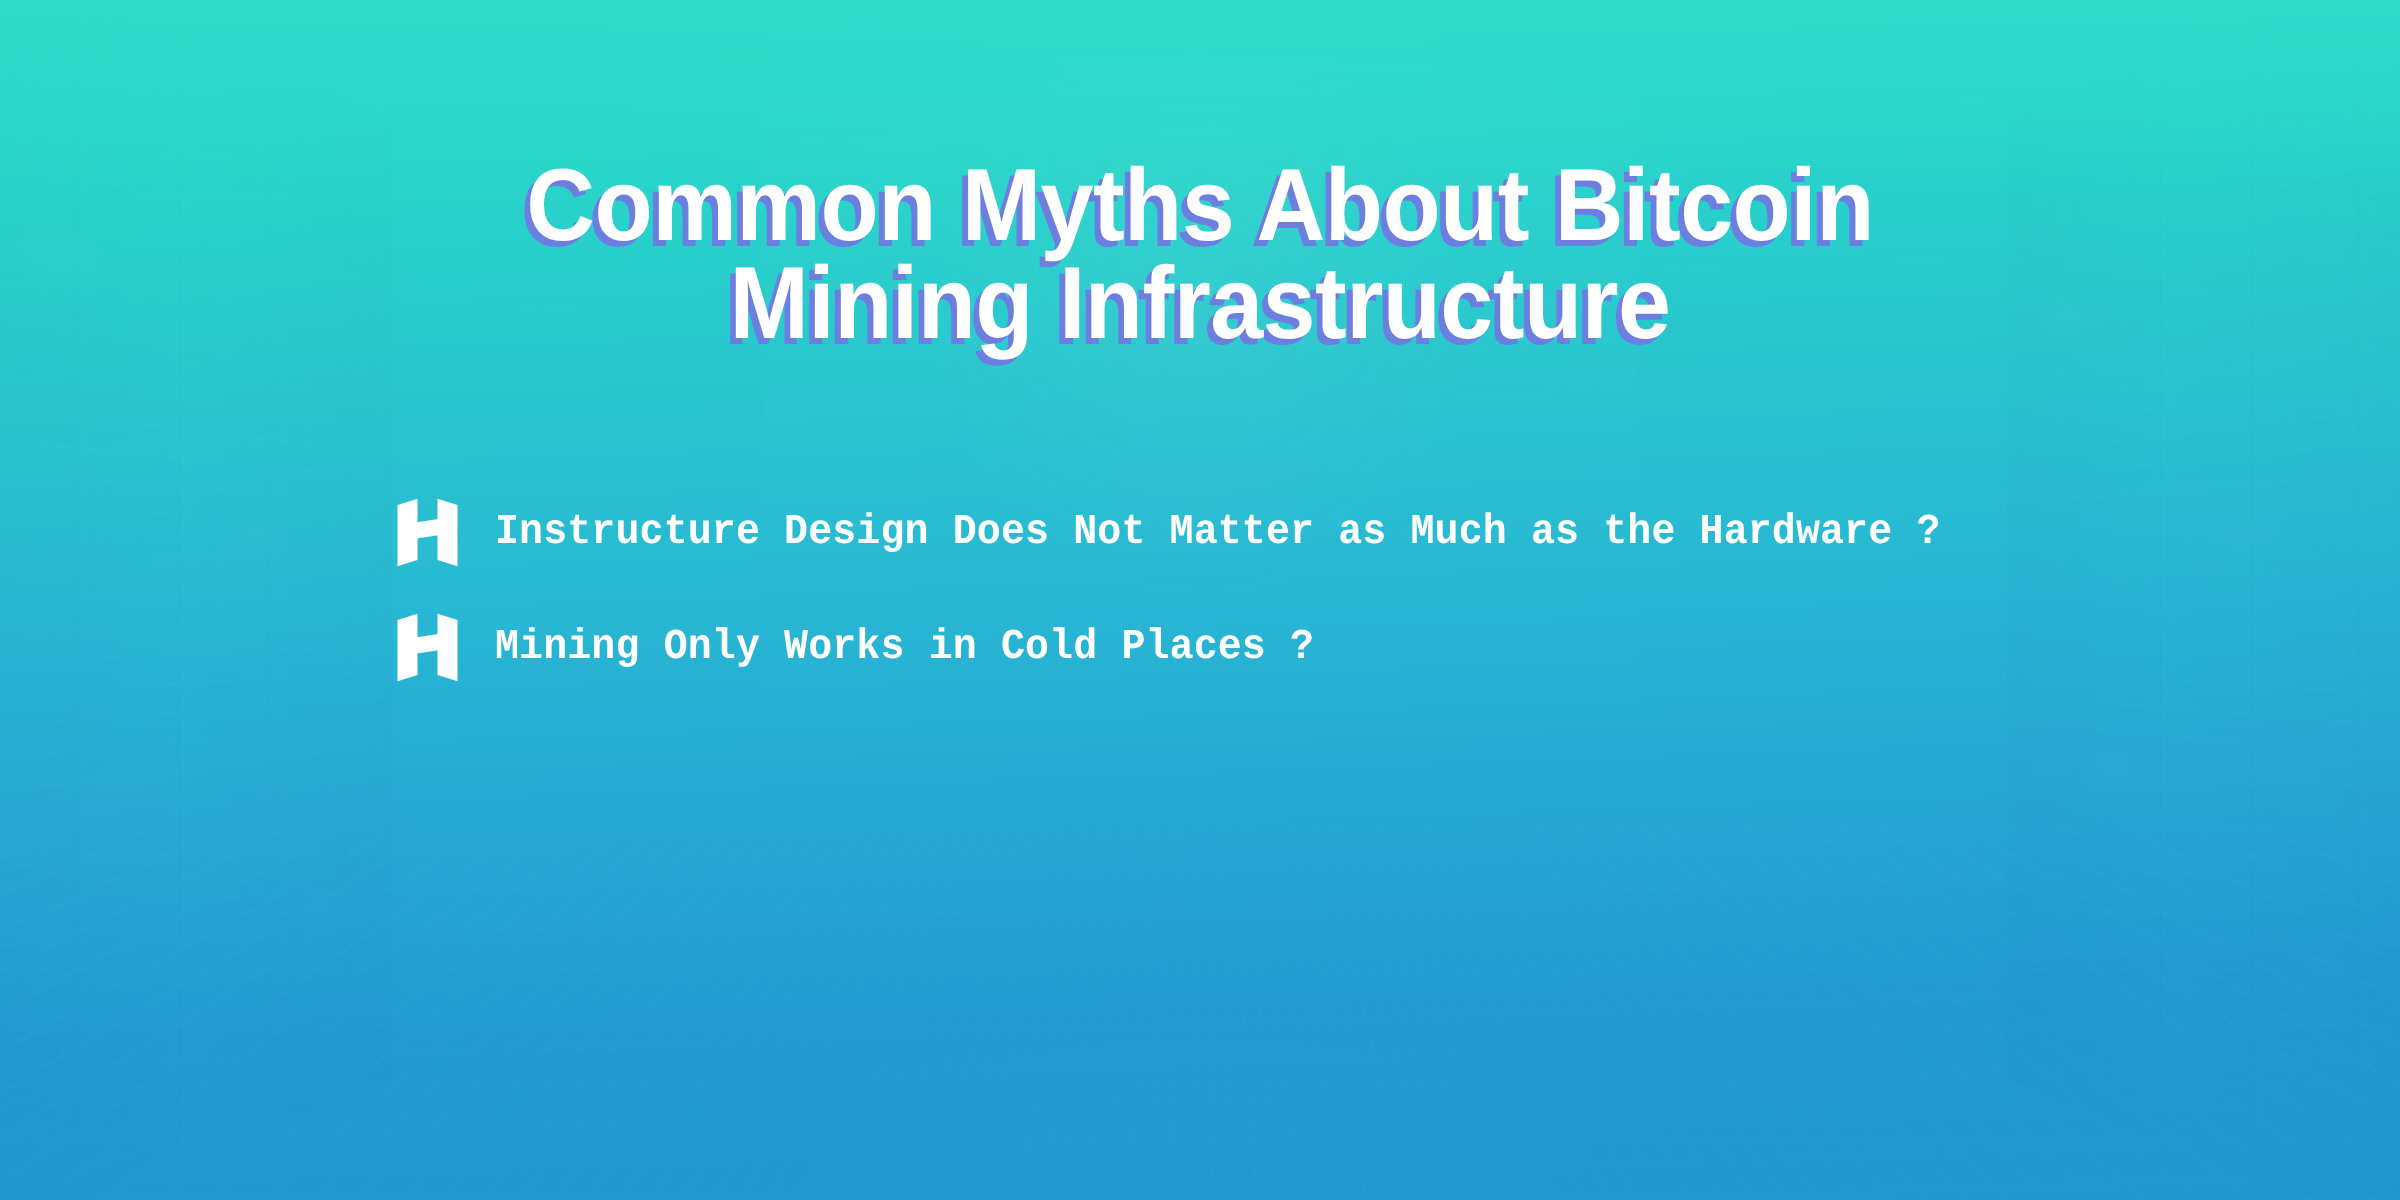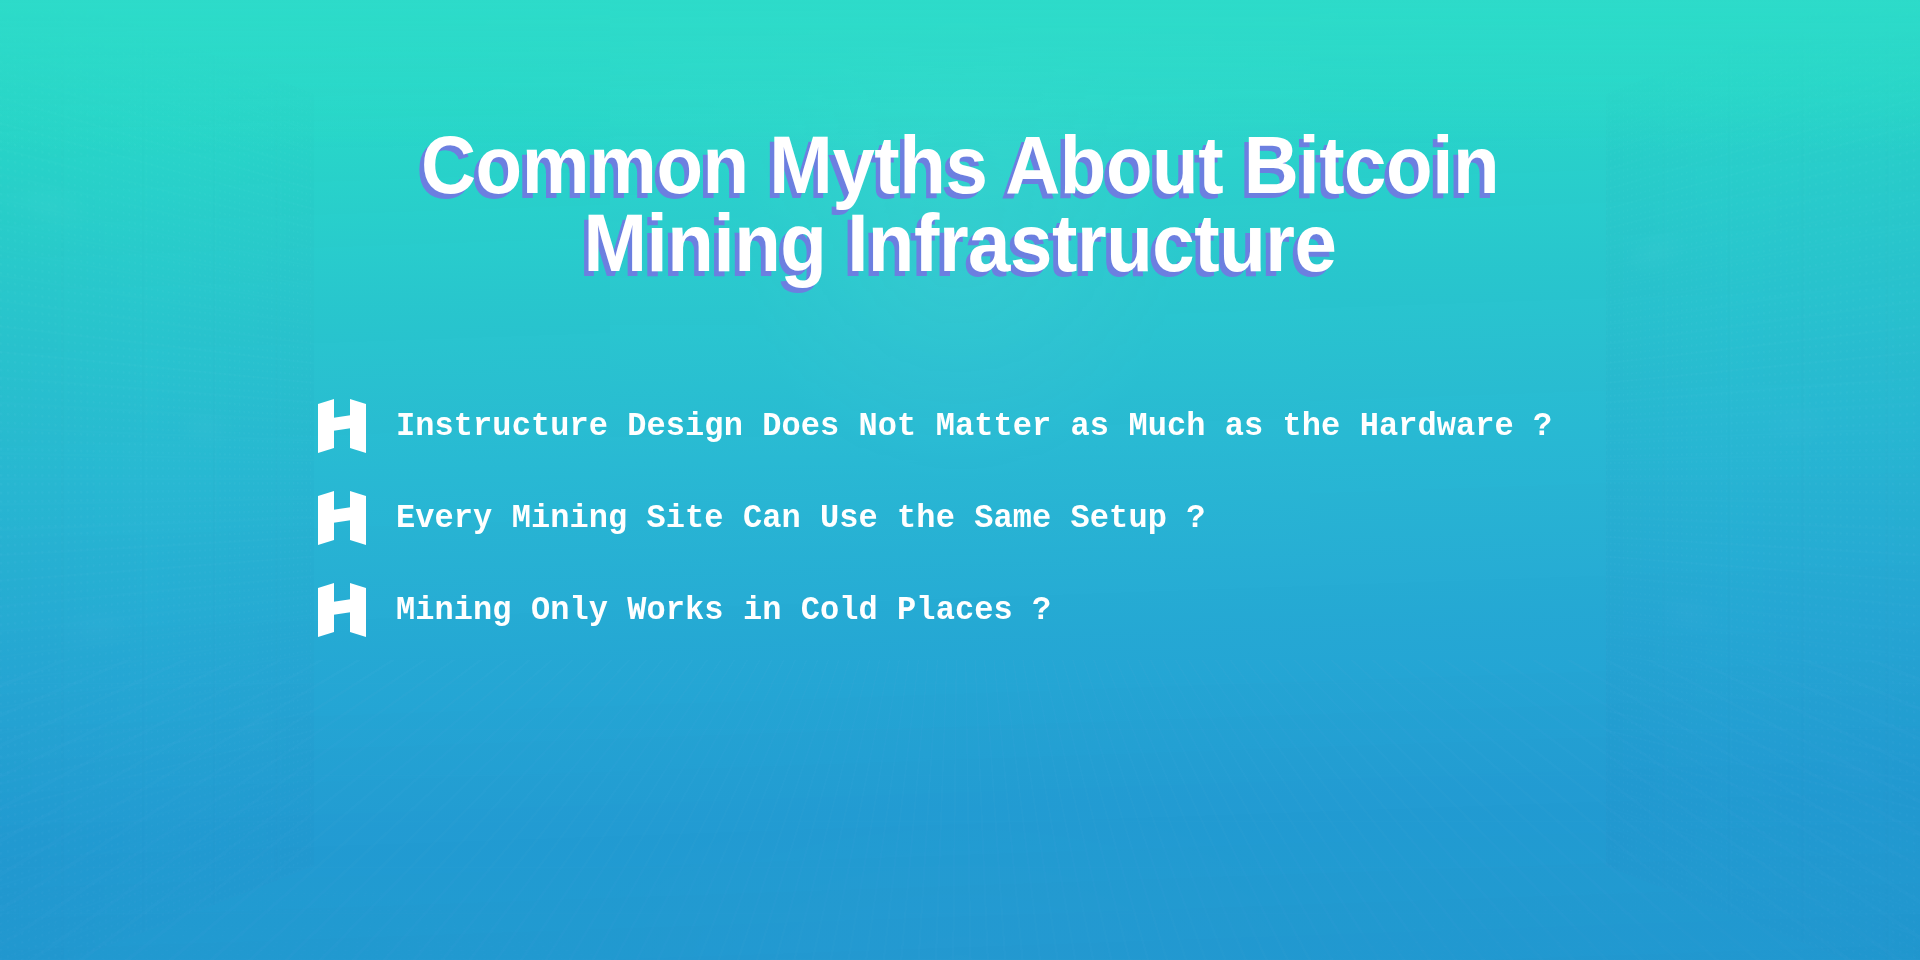--- a/index.html
+++ b/index.html
@@ -196,30 +196,20 @@
         <span class="h-mark">
           <svg viewBox="0 0 52 56" width="52" height="56" aria-hidden="true">
             <path d="M2 6 L18 1 L18 50 L2 55 Z" fill="#ffffff"></path>
             <path d="M34 1 L50 6 L50 55 L34 50 Z" fill="#ffffff"></path>
             <path d="M16 20 L36 17 L36 30 L16 33 Z" fill="#ffffff"></path>
           </svg>
         </span>
         <span class="myth-text">Instructure Design Does Not Matter as Much as the Hardware ?</span>
       </li>
 
-      <li class="myth-row">
-        <span class="h-mark">
-          <svg viewBox="0 0 52 56" width="52" height="56" aria-hidden="true">
-            <path d="M2 6 L18 1 L18 50 L2 55 Z" fill="#ffffff"></path>
-            <path d="M34 1 L50 6 L50 55 L34 50 Z" fill="#ffffff"></path>
-            <path d="M16 20 L36 17 L36 30 L16 33 Z" fill="#ffffff"></path>
-          </svg>
-        </span>
-        <span class="myth-text">Every Mining Site Can Use the Same Setup ?</span>
-      </li>
 
 
       <li class="myth-row">
         <span class="h-mark">
           <svg viewBox="0 0 52 56" width="52" height="56" aria-hidden="true">
             <path d="M2 6 L18 1 L18 50 L2 55 Z" fill="#ffffff"></path>
             <path d="M34 1 L50 6 L50 55 L34 50 Z" fill="#ffffff"></path>
             <path d="M16 20 L36 17 L36 30 L16 33 Z" fill="#ffffff"></path>
           </svg>
         </span>

